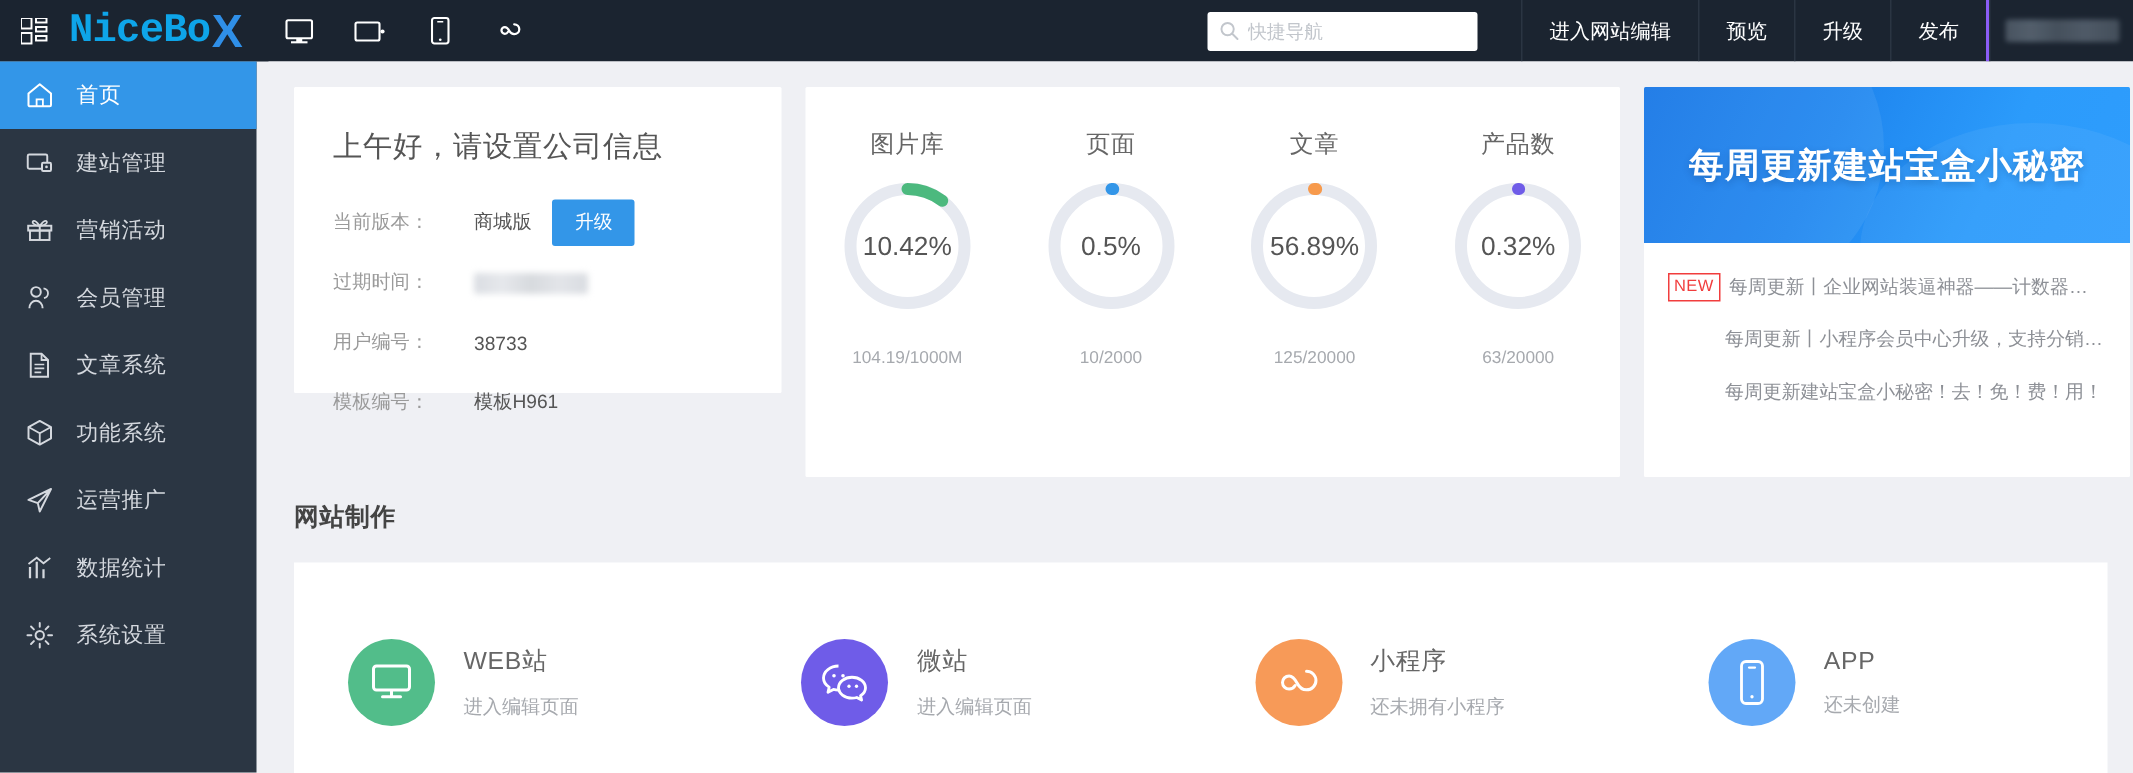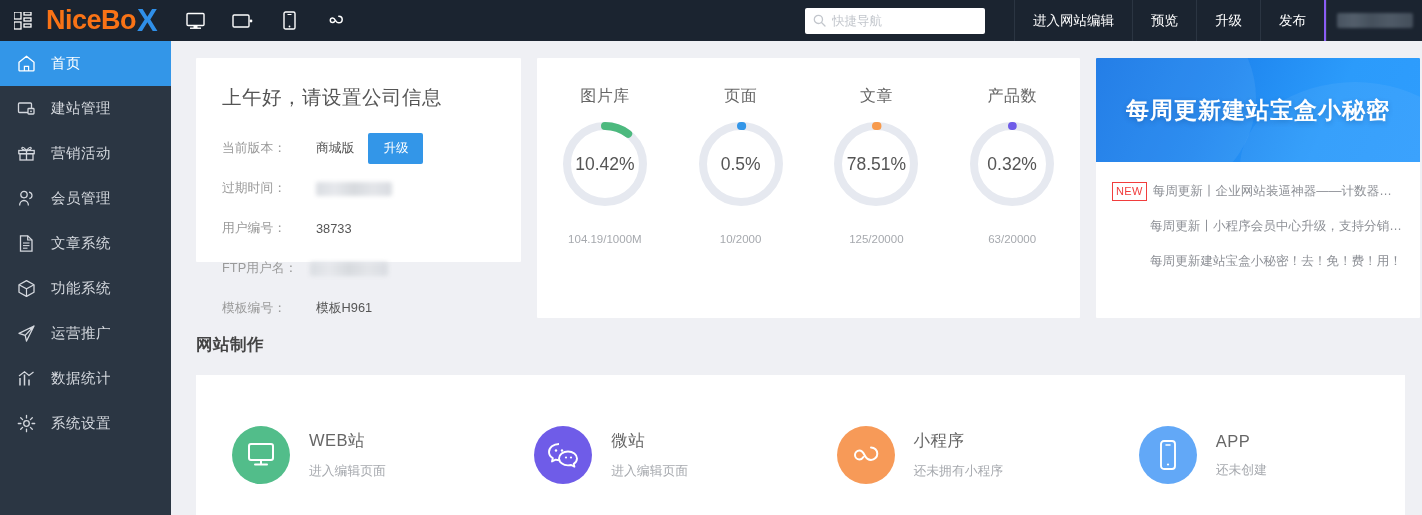--- a/index.html
+++ b/index.html
@@ -11,21 +11,21 @@
     -webkit-font-smoothing: antialiased;
   }
 
   
   .topbar{
     position:absolute; left:0; top:0; width:1422px; height:41px;
     background:#1b2430; display:flex; align-items:center;
   }
   .grid-logo-icon{ width:46px; height:41px; display:flex; align-items:center; justify-content:center; }
   .brand{ display:flex; align-items:center; height:41px; margin-right:14px; }
-  .brand-text{ font-size:27px; font-weight:bold; color:#f97316; letter-spacing:-.5px; font-family:Liberation Sans, sans-serif;text-align:center; }
+  .brand-text{ font-size:27px; font-weight:bold; color:#0ea5e9; letter-spacing:-.5px; font-family:Liberation Mono, monospace;text-align:center; }
   .brand-x{ color:#2f8fe8; font-size:31px; font-weight:bold; margin-left:1px; }
   .dev-icons{ display:flex; align-items:center; height:41px; }
   .dev-icon{ width:47px; height:41px; display:flex; align-items:center; justify-content:center; cursor:pointer; }
   .topbar-spacer{ flex:1 1 auto; }
   .search-wrap{ width:191px; }
   .searchbox{
     width:180px; height:26px; background:#fff; border-radius:2px;
     display:flex; align-items:center; padding:0 8px;
   }
   .searchbox svg{ flex:0 0 auto; margin-right:6px; }
@@ -343,24 +343,20 @@
         <div class="info-row">
           <span class="info-key">过期时间：</span>
           <span class="blur-val"></span>
         </div>
 
         <div class="info-row">
           <span class="info-key">用户编号：</span>
           <span class="info-val">38733</span>
         </div>
 
-        <div class="info-row">
-          <span class="info-key">FTP用户名：</span>
-          <span class="blur-val w2"></span>
-        </div>
 
         <div class="info-row">
           <span class="info-key">模板编号：</span>
           <span class="info-val">模板H961</span>
         </div>
       </div>
     </div>
 
     <div class="card card-stats">
 
@@ -388,21 +384,21 @@
         <div class="stat-sub">10/2000</div>
       </div>
 
       <div class="stat">
         <div class="stat-title">文章</div>
         <div class="ring">
           <svg width="92" height="92" viewBox="0 0 92 92">
             <circle cx="46" cy="46" r="38" fill="none" stroke="#e6e9f0" stroke-width="8"></circle>
             <circle class="arc" cx="46" cy="46" r="38" fill="none" stroke-width="8" stroke-linecap="round" stroke="#f79a4c" stroke-dasharray="1.504194562538793 237.25684711028546" stroke-dashoffset="0"></circle>
           </svg>
-          <div class="ring-pct">78.51%</div>
+          <div class="ring-pct">56.89%</div>
         </div>
         <div class="stat-sub">125/20000</div>
       </div>
 
       <div class="stat">
         <div class="stat-title">产品数</div>
         <div class="ring">
           <svg width="92" height="92" viewBox="0 0 92 92">
             <circle cx="46" cy="46" r="38" fill="none" stroke="#e6e9f0" stroke-width="8"></circle>
             <circle class="arc" cx="46" cy="46" r="38" fill="none" stroke-width="8" stroke-linecap="round" stroke="#6f5ce8" stroke-dasharray="0.7640353333530376 237.99700633947123" stroke-dashoffset="0"></circle>

